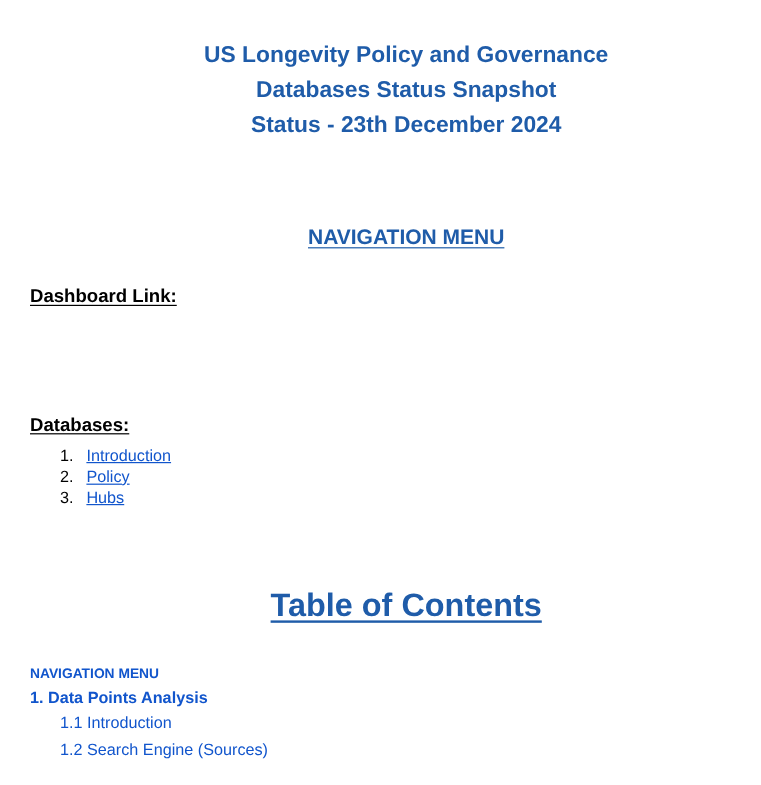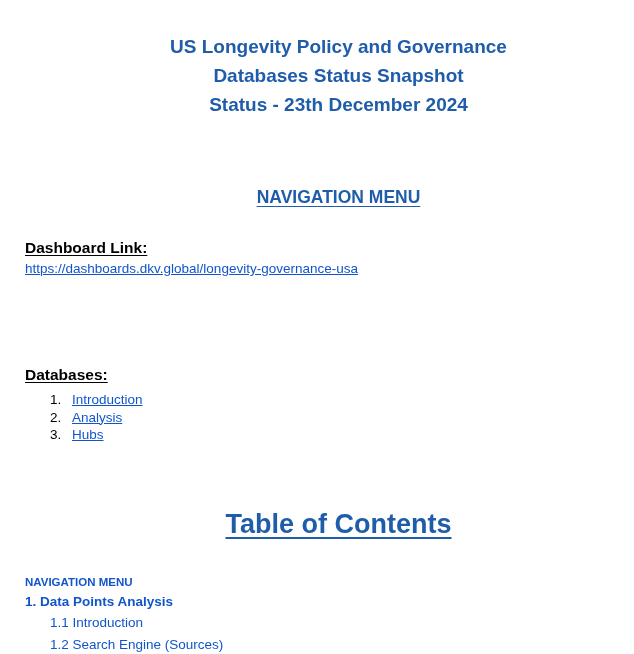--- a/index.html
+++ b/index.html
@@ -97,32 +97,31 @@
 
     <div class="doc-title">
       <div>US Longevity Policy and Governance</div>
       <div>Databases Status Snapshot</div>
       <div>Status - 23th December 2024</div>
     </div>
 
     <div class="nav-heading">NAVIGATION MENU</div>
 
     <div class="sub-heading dashboard-heading">Dashboard Link:</div>
-    <a class="dashboard-url">https://dashboards.dkv.global/longevity-governance-usa</a>
 
     <div class="sub-heading databases-heading">Databases:</div>
 
     <div class="db-list">
       <div class="db-row">
         <span class="db-num">1.</span>
         <a class="link">Introduction</a>
       </div>
       <div class="db-row">
         <span class="db-num">2.</span>
-        <a class="link">Analysis</a>
+        <a class="link">Policy</a>
       </div>
       <div class="db-row">
         <span class="db-num">3.</span>
         <a class="link">Hubs</a>
       </div>
     </div>
 
     <div class="toc-heading">Table of Contents</div>
 
     <div class="toc-list">

